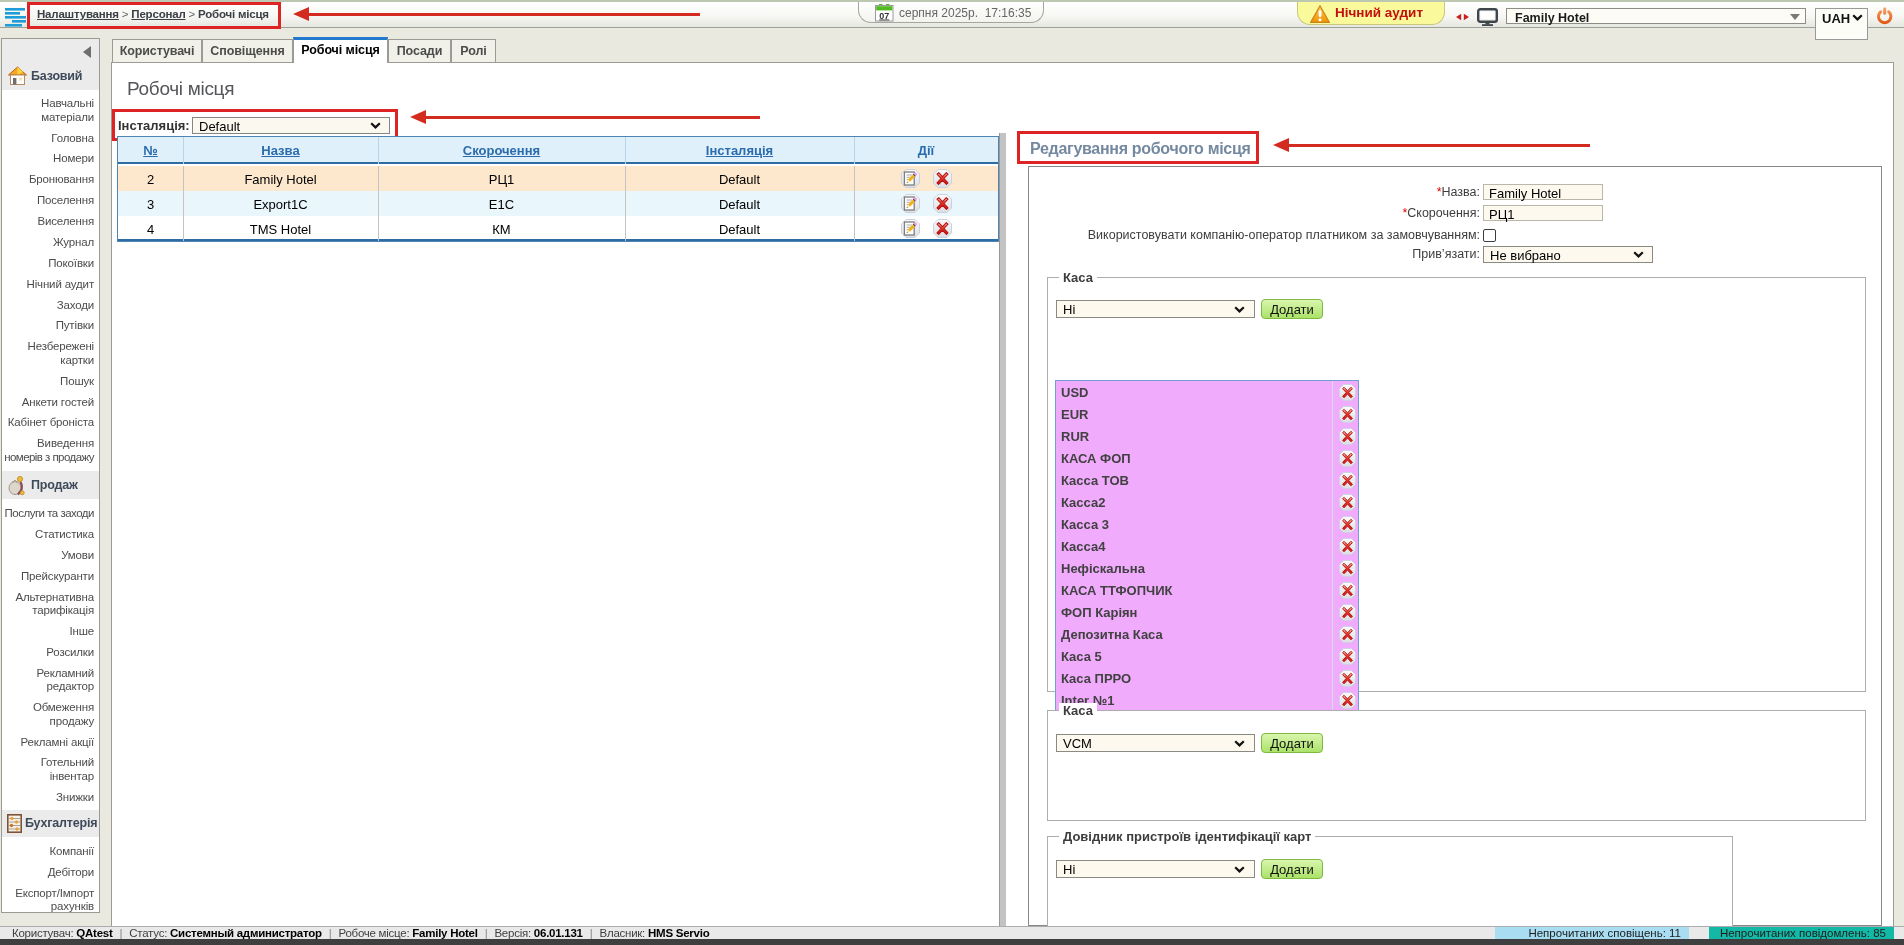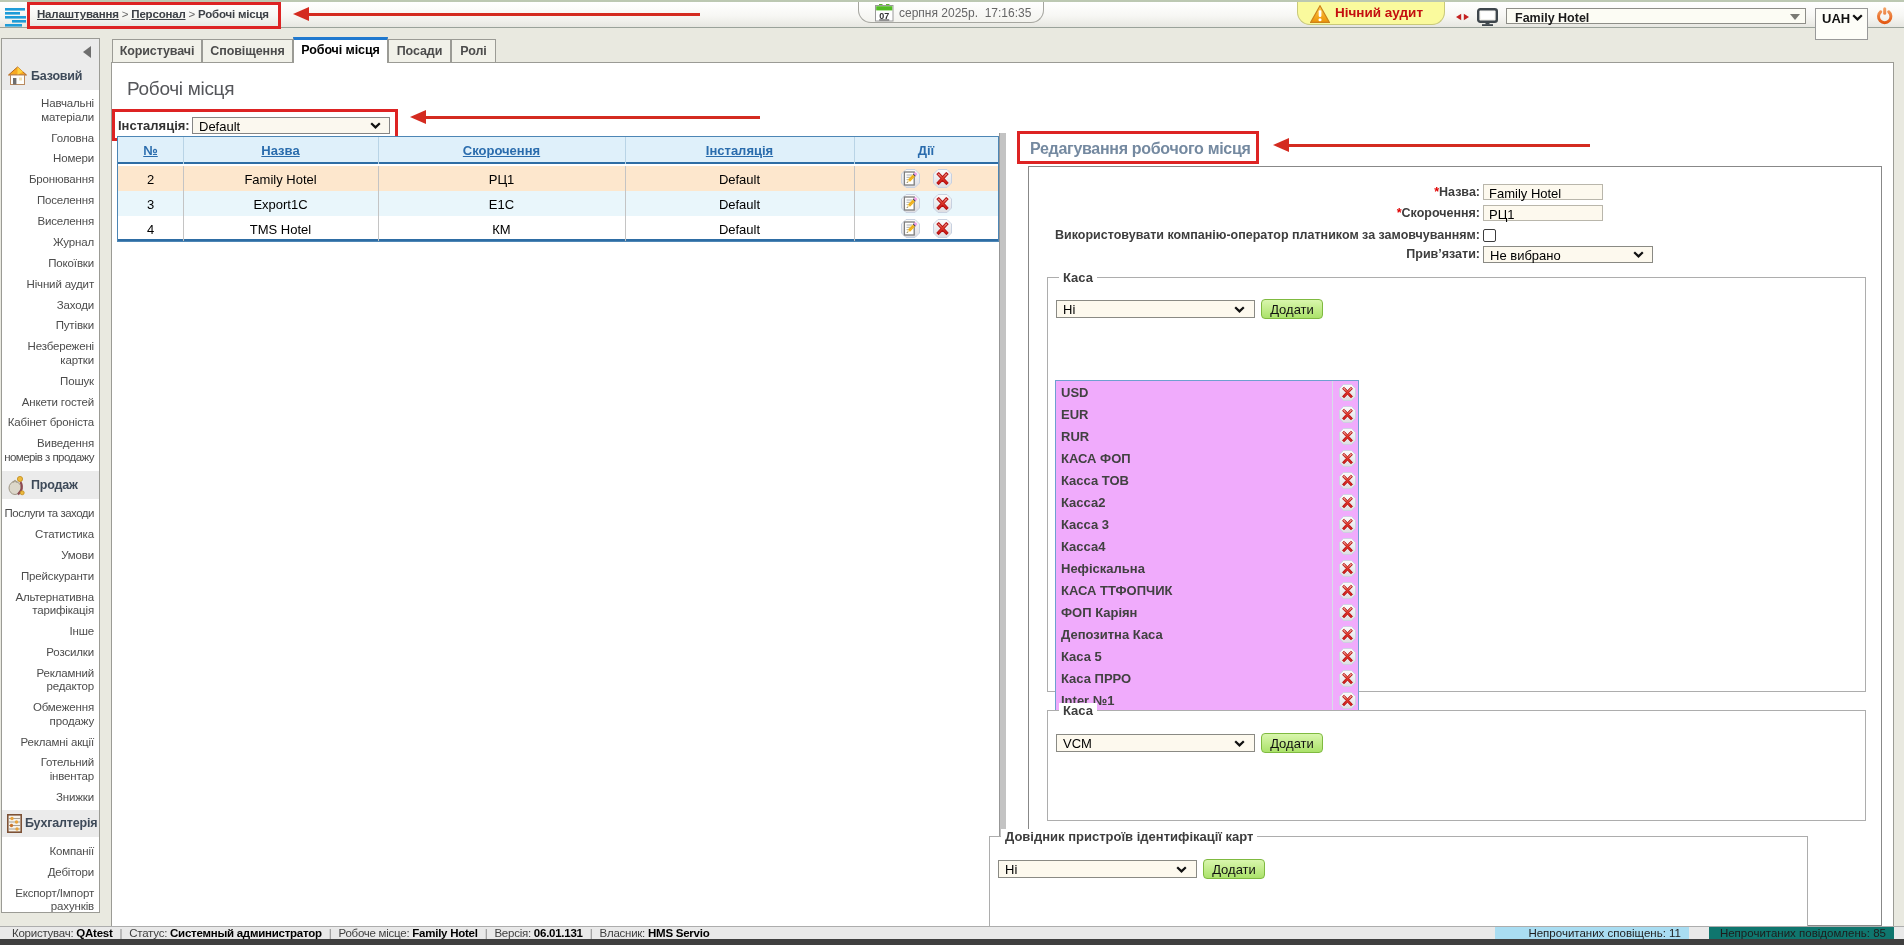--- a/index.html
+++ b/index.html
@@ -73,21 +73,21 @@
 .ico { position:absolute; top:3px; }
 
 
 #vdiv { position:absolute; left:999px; top:133px; width:7px; height:793px; background:#c3c3c3; border-left:1px solid #979797; }
 
 
 #edtbox { position:absolute; left:1017px; top:131px; width:242px; height:33px; border:3px solid #dd2323; }
 #edttitle { position:absolute; left:10px; top:6px; font-weight:bold; font-size:16px; letter-spacing:-0.3px; color:#7489a0; white-space:nowrap; }
 #panel { position:absolute; left:1028px; top:166px; width:854px; height:760px; border:1px solid #888; background:#fff; }
 
-.flabel { position:absolute; text-align:right; font-weight:bold; font-size:12.5px; color:#3d3d3d; white-space:nowrap; }
+.flabel { position:absolute; text-align:right; font-weight:normal; font-size:12.5px; color:#3d3d3d; white-space:nowrap; }
 .flabel .req { color:#e00000; }
 .finput { position:absolute; background:#fdf9ee; border:1px solid #b9b6ab; font-size:13px; color:#000; }
 .finput span { position:absolute; left:5px; top:1px; }
 .fselect { position:absolute; background:#fdf9ee; border:1px solid #8a8a84; font-size:13px; color:#000; }
 .fselect span { position:absolute; left:6px; top:1px; white-space:nowrap; }
 #chkbox { position:absolute; left:1483px; top:229px; width:13px; height:13px; border:1.5px solid #3c3c3c; border-radius:2px; background:#fff; }
 
 .fieldset { position:absolute; border:1px solid #adadad; background:#fff; }
 .legend { position:absolute; top:-8px; background:#fff; padding:0 4px; font-weight:bold; font-size:13px; color:#3d3d3d; }
 .addbtn { position:absolute; width:62px; height:20px; background:linear-gradient(#d9f6ad,#abe26a); border:1px solid #7fba40; border-radius:4px; text-align:center; font-size:13px; color:#111; }
@@ -98,21 +98,21 @@
 .xsep { position:absolute; top:0; bottom:0; width:1px; background:#d6dde6; }
 .xbtn { position:absolute; width:17px; height:17px; }
 
 
 #statusbar { position:absolute; left:0; top:926px; width:1904px; height:13px; background:#e9e9e9; border-top:1px solid #adadad; }
 #stext { position:absolute; left:12px; top:0px; font-size:11.5px; letter-spacing:-0.25px; line-height:12px; color:#3f3f3f; white-space:nowrap; }
 #stext b { color:#000; }
 #stext .sp { color:#888; padding:0 7px; }
 #nbox1 { position:absolute; left:1495px; top:0; width:194px; height:12px; background:#a9ddf2;text-align:center; }
 #nbox1 span { position:absolute; right:8px; top:0; font-size:11.5px; line-height:12px; color:#1d1d1d; }
-#nbox2 { position:absolute; left:1709px; top:0; width:185px; height:12px; background:#0f766e; }
+#nbox2 { position:absolute; left:1709px; top:0; width:185px; height:12px; background:#14b8a6; }
 #nbox2 span { position:absolute; right:8px; top:0; font-size:11.5px; line-height:12px; color:#1d1d1d; }
 #darkbar { position:absolute; left:0; top:939px; width:1904px; height:6px; background:#3f3f3f; }
 </style>
 </head>
 <body>
 
 <svg width="0" height="0" style="position:absolute">
   <defs>
     <linearGradient id="btng" x1="0" y1="0" x2="0" y2="1">
       <stop offset="0" stop-color="#fbfbfb"></stop>
@@ -531,21 +531,21 @@
       <span>VCM</span>
       <svg class="caret" style="right:9px;top:5px" width="11" height="7" viewBox="0 0 11 7">
         <path d="M1.2 1.2 L5.5 5.4 L9.8 1.2" fill="none" stroke="#111" stroke-width="2.2"></path>
       </svg>
     </div>
   <div class="addbtn" style="left:213px; top:22px">
       <span>Додати</span>
     </div>
 </div>
 
-<div class="fieldset" id="fs3" style="left:989px; top:836px; width:819px; height:104px">
+<div class="fieldset" id="fs3" style="left:1047px; top:836px; width:686px; height:104px">
   <div class="legend" style="left:11px">Довідник пристроїв ідентифікації карт</div>
   <div class="fselect" style="left:8px; top:23px; width:199px; height:18px">
       <span>Ні</span>
       <svg class="caret" style="right:9px;top:5px" width="11" height="7" viewBox="0 0 11 7">
         <path d="M1.2 1.2 L5.5 5.4 L9.8 1.2" fill="none" stroke="#111" stroke-width="2.2"></path>
       </svg>
     </div>
   <div class="addbtn" style="left:213px; top:22px">
       <span>Додати</span>
     </div>

